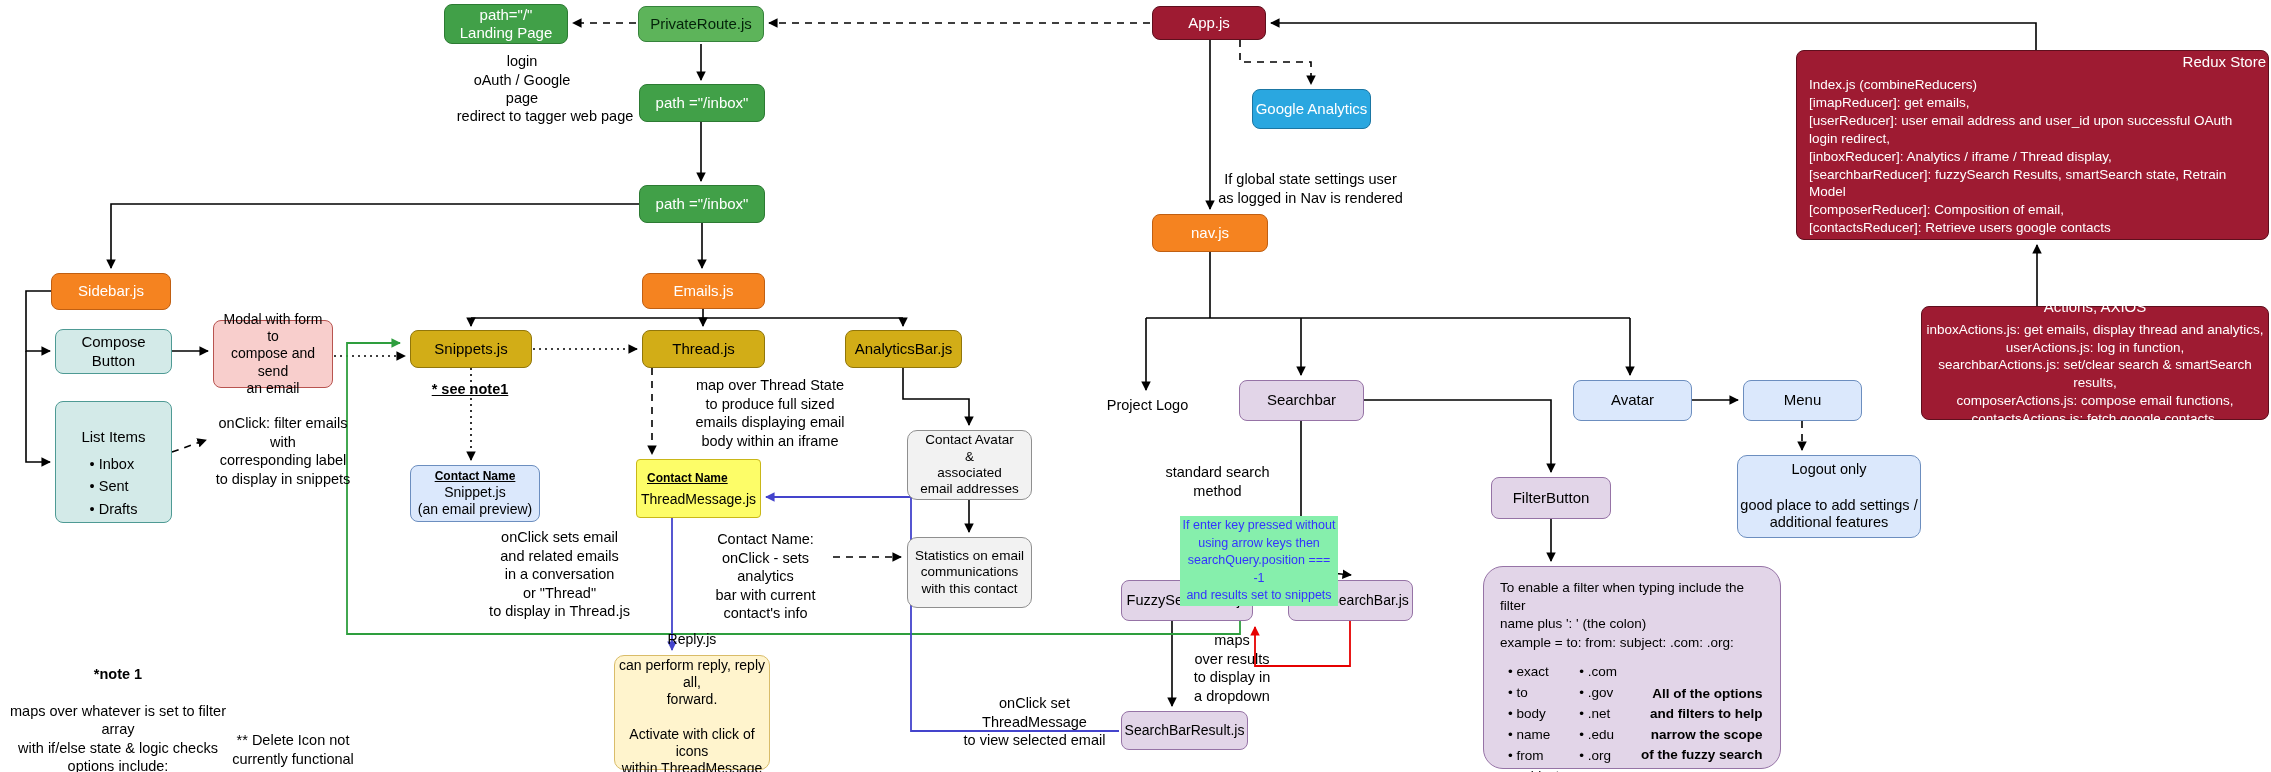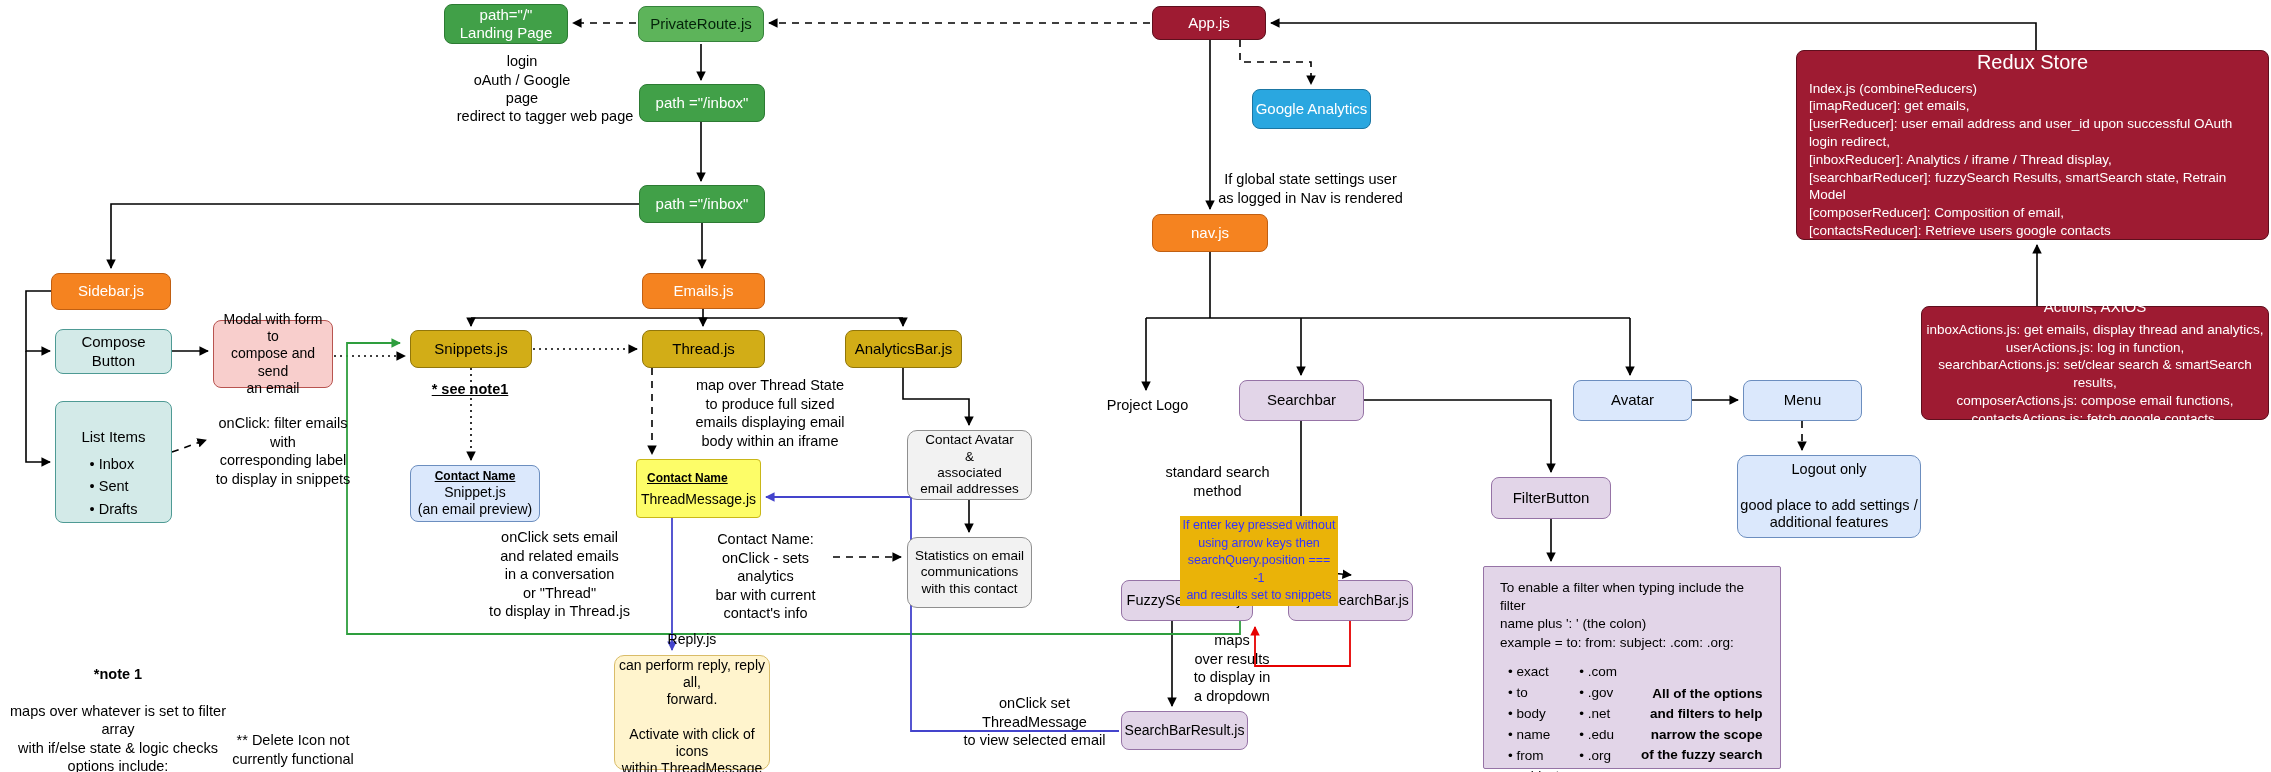--- a/index.html
+++ b/index.html
@@ -19,29 +19,29 @@
   .byellow{background:#fdfd68;border-color:#c9b718;color:#000}
   .pyellow{background:#fff4cd;border-color:#d9bc69;color:#000}
   .teal{background:#d3eae8;border-color:#4e9a94;color:#000}
   .pink{background:#f8cecc;border-color:#b85450;color:#000}
   .lblue{background:#dbe8fc;border-color:#6c8ebf;color:#000}
   .purple{background:#e2d5e8;border-color:#9673a6;color:#000}
   .gray{background:#f2f2f2;border-color:#8f8f8f;color:#000}
   .ann{position:absolute;text-align:center;font-size:14.5px;line-height:1.28;white-space:pre-line;color:#000}
   .bold{font-weight:bold}
   .ul{text-decoration:underline}
-  .hl{background:#eab308;color:#3333ff;font-size:12.5px;line-height:1.4;padding:1px 2px}
+  .hl{background:#86efac;color:#3333ff;font-size:12.5px;line-height:1.4;padding:1px 2px}
   .cn{font-weight:bold;font-size:12px;text-decoration:underline}
   .cn-left{align-self:flex-start;margin-left:8px;margin-top:2px}
-  .redux-title{font-size:20px;margin-bottom:5px;width:100%;text-align:center}
+  .redux-title{font-size:15px;margin-bottom:5px;width:100%;text-align:right}
   .redux-body{font-size:13.5px;text-align:left;width:100%;padding:0 10px;line-height:1.32}
   .actions-body{font-size:13.5px;line-height:1.32;margin-top:4px}
   .li-items{text-align:left;font-size:14.5px;line-height:1.55;margin-top:6px}
   .reply-body{margin-top:9px;font-size:14px}
-  .fh{align-items:stretch;text-align:left;border-radius:2px;padding:12px 16px;justify-content:flex-start}
+  .fh{align-items:stretch;text-align:left;border-radius:20px;padding:12px 16px;justify-content:flex-start}
   .fh-intro{font-size:13.5px;line-height:1.35}
   .fh-row{display:flex;gap:20px;margin-top:10px;padding-left:8px}
   .fh-col{font-size:13.5px;line-height:1.55}
   .fh-note{font-weight:bold;font-size:13.5px;text-align:right;line-height:1.5;align-self:center;margin-left:4px}
 </style>
 </head>
 <body>
 
 <div class="canvas">
 

